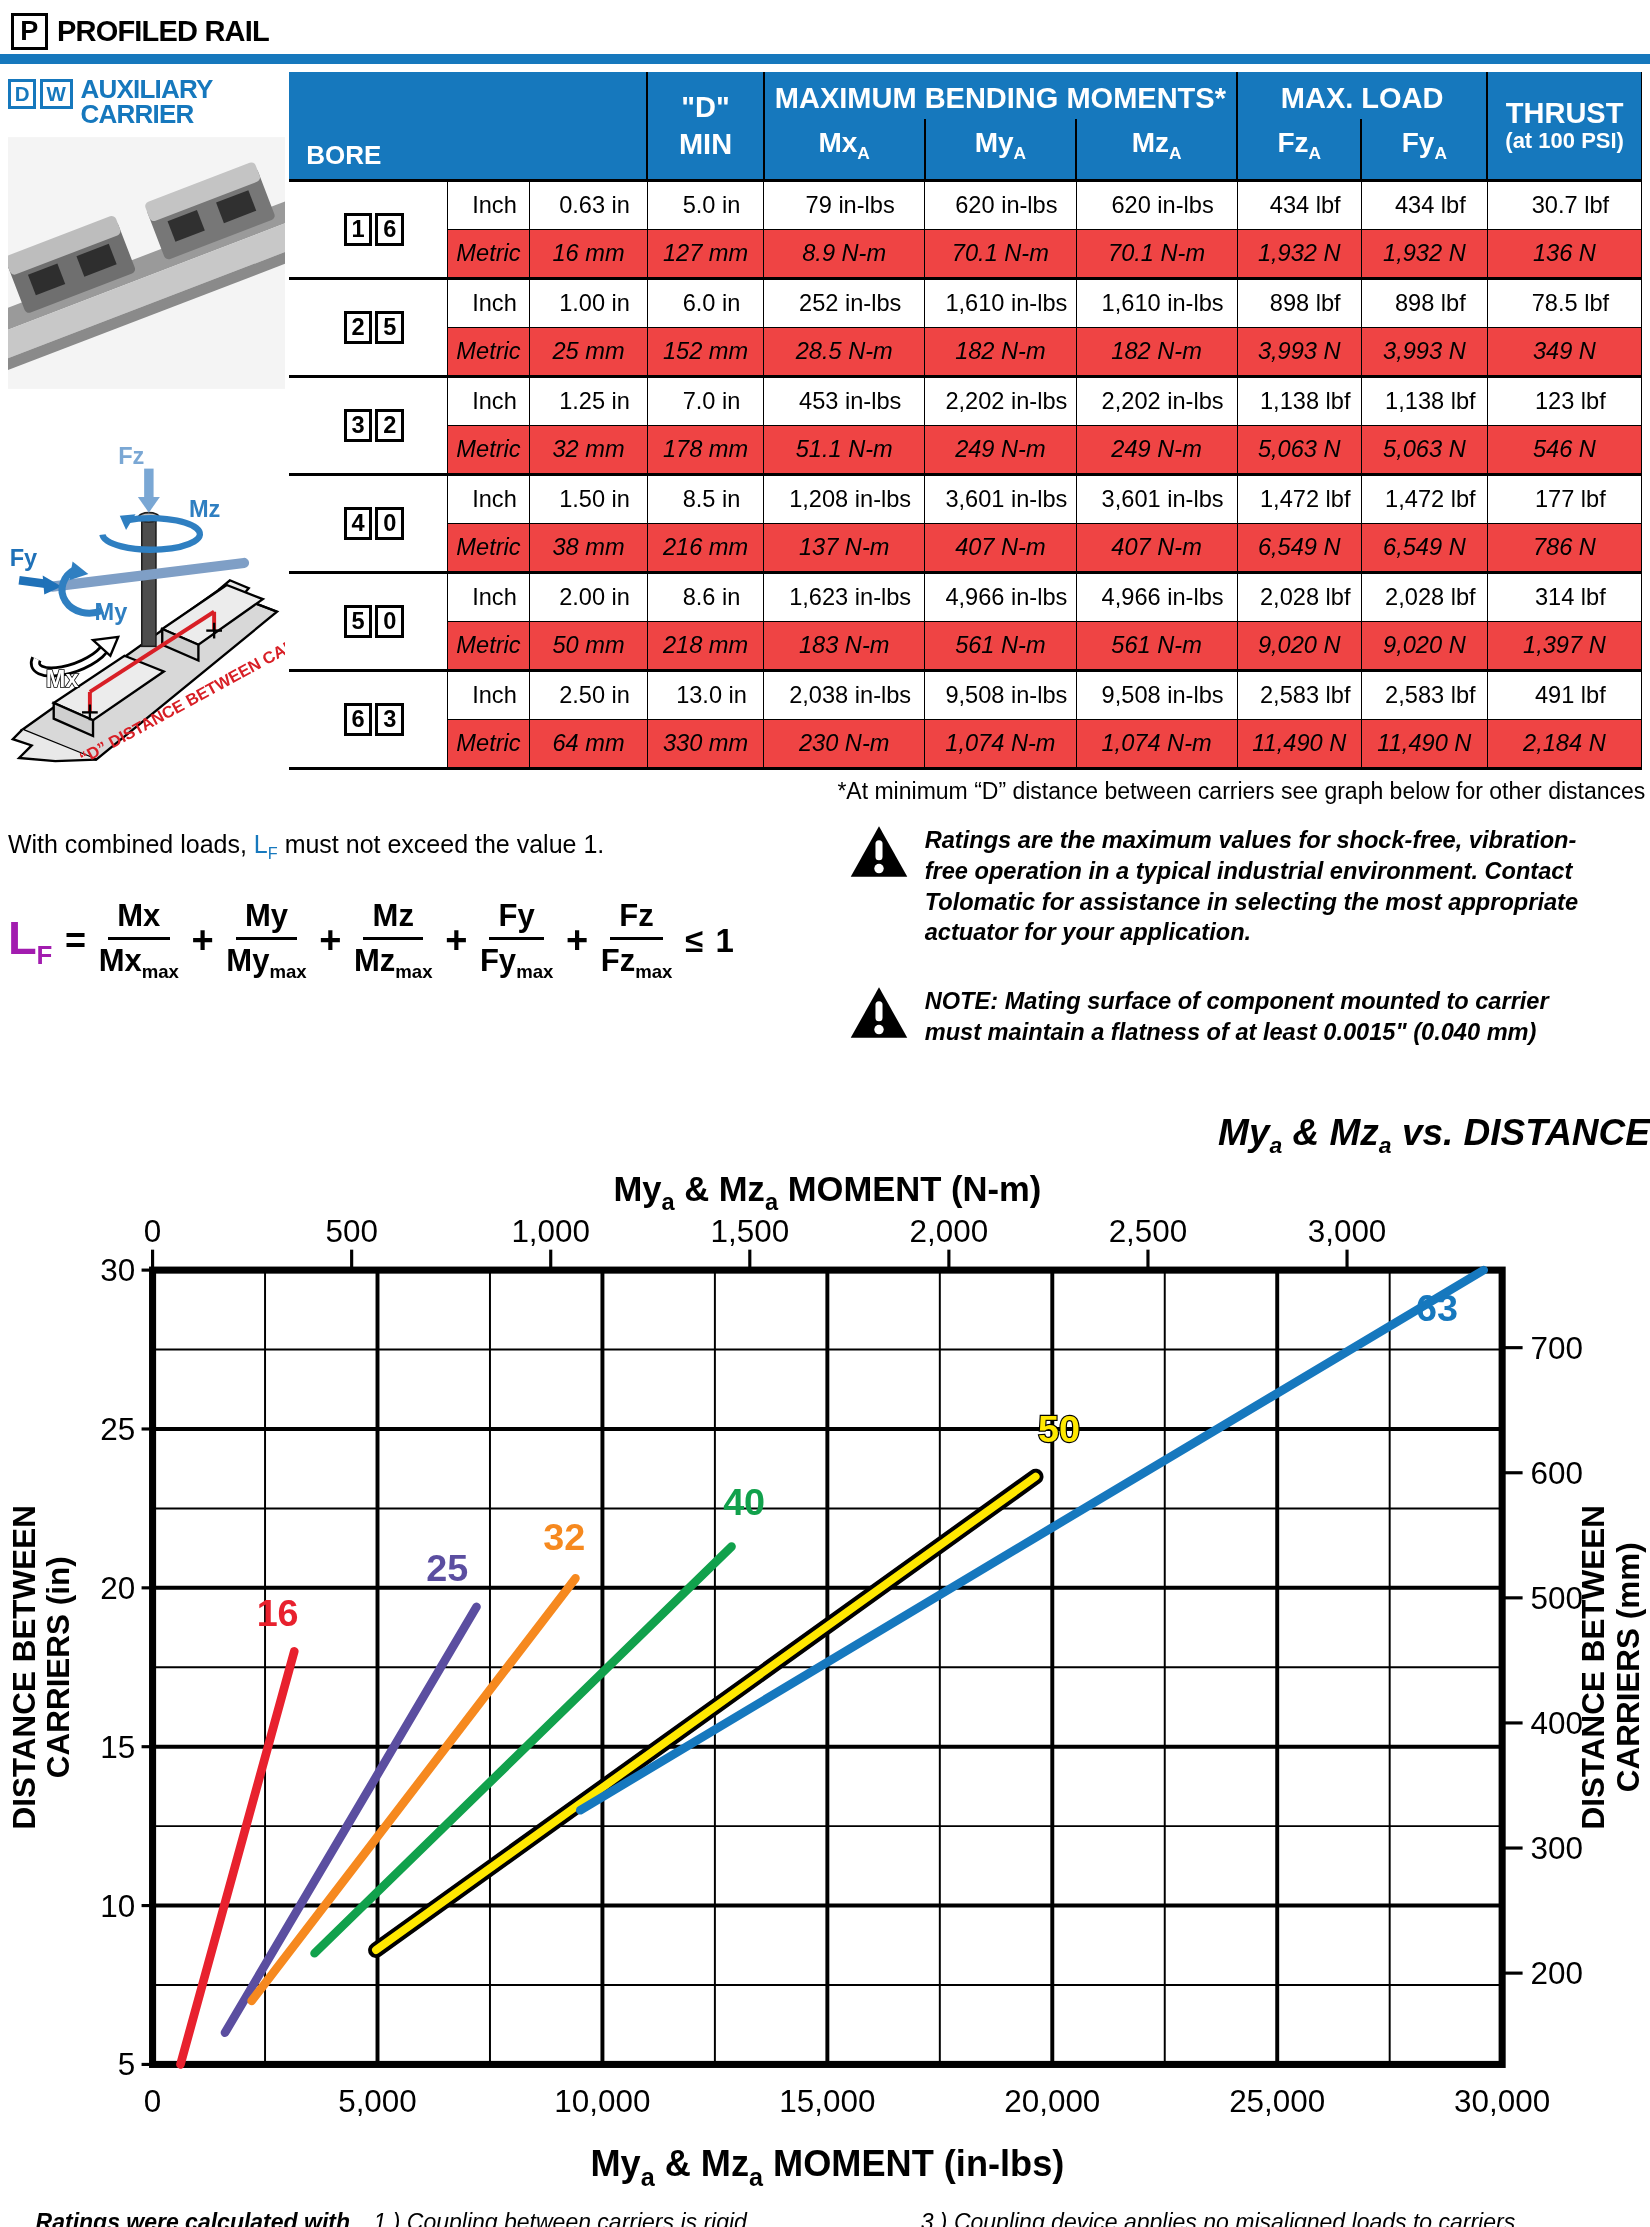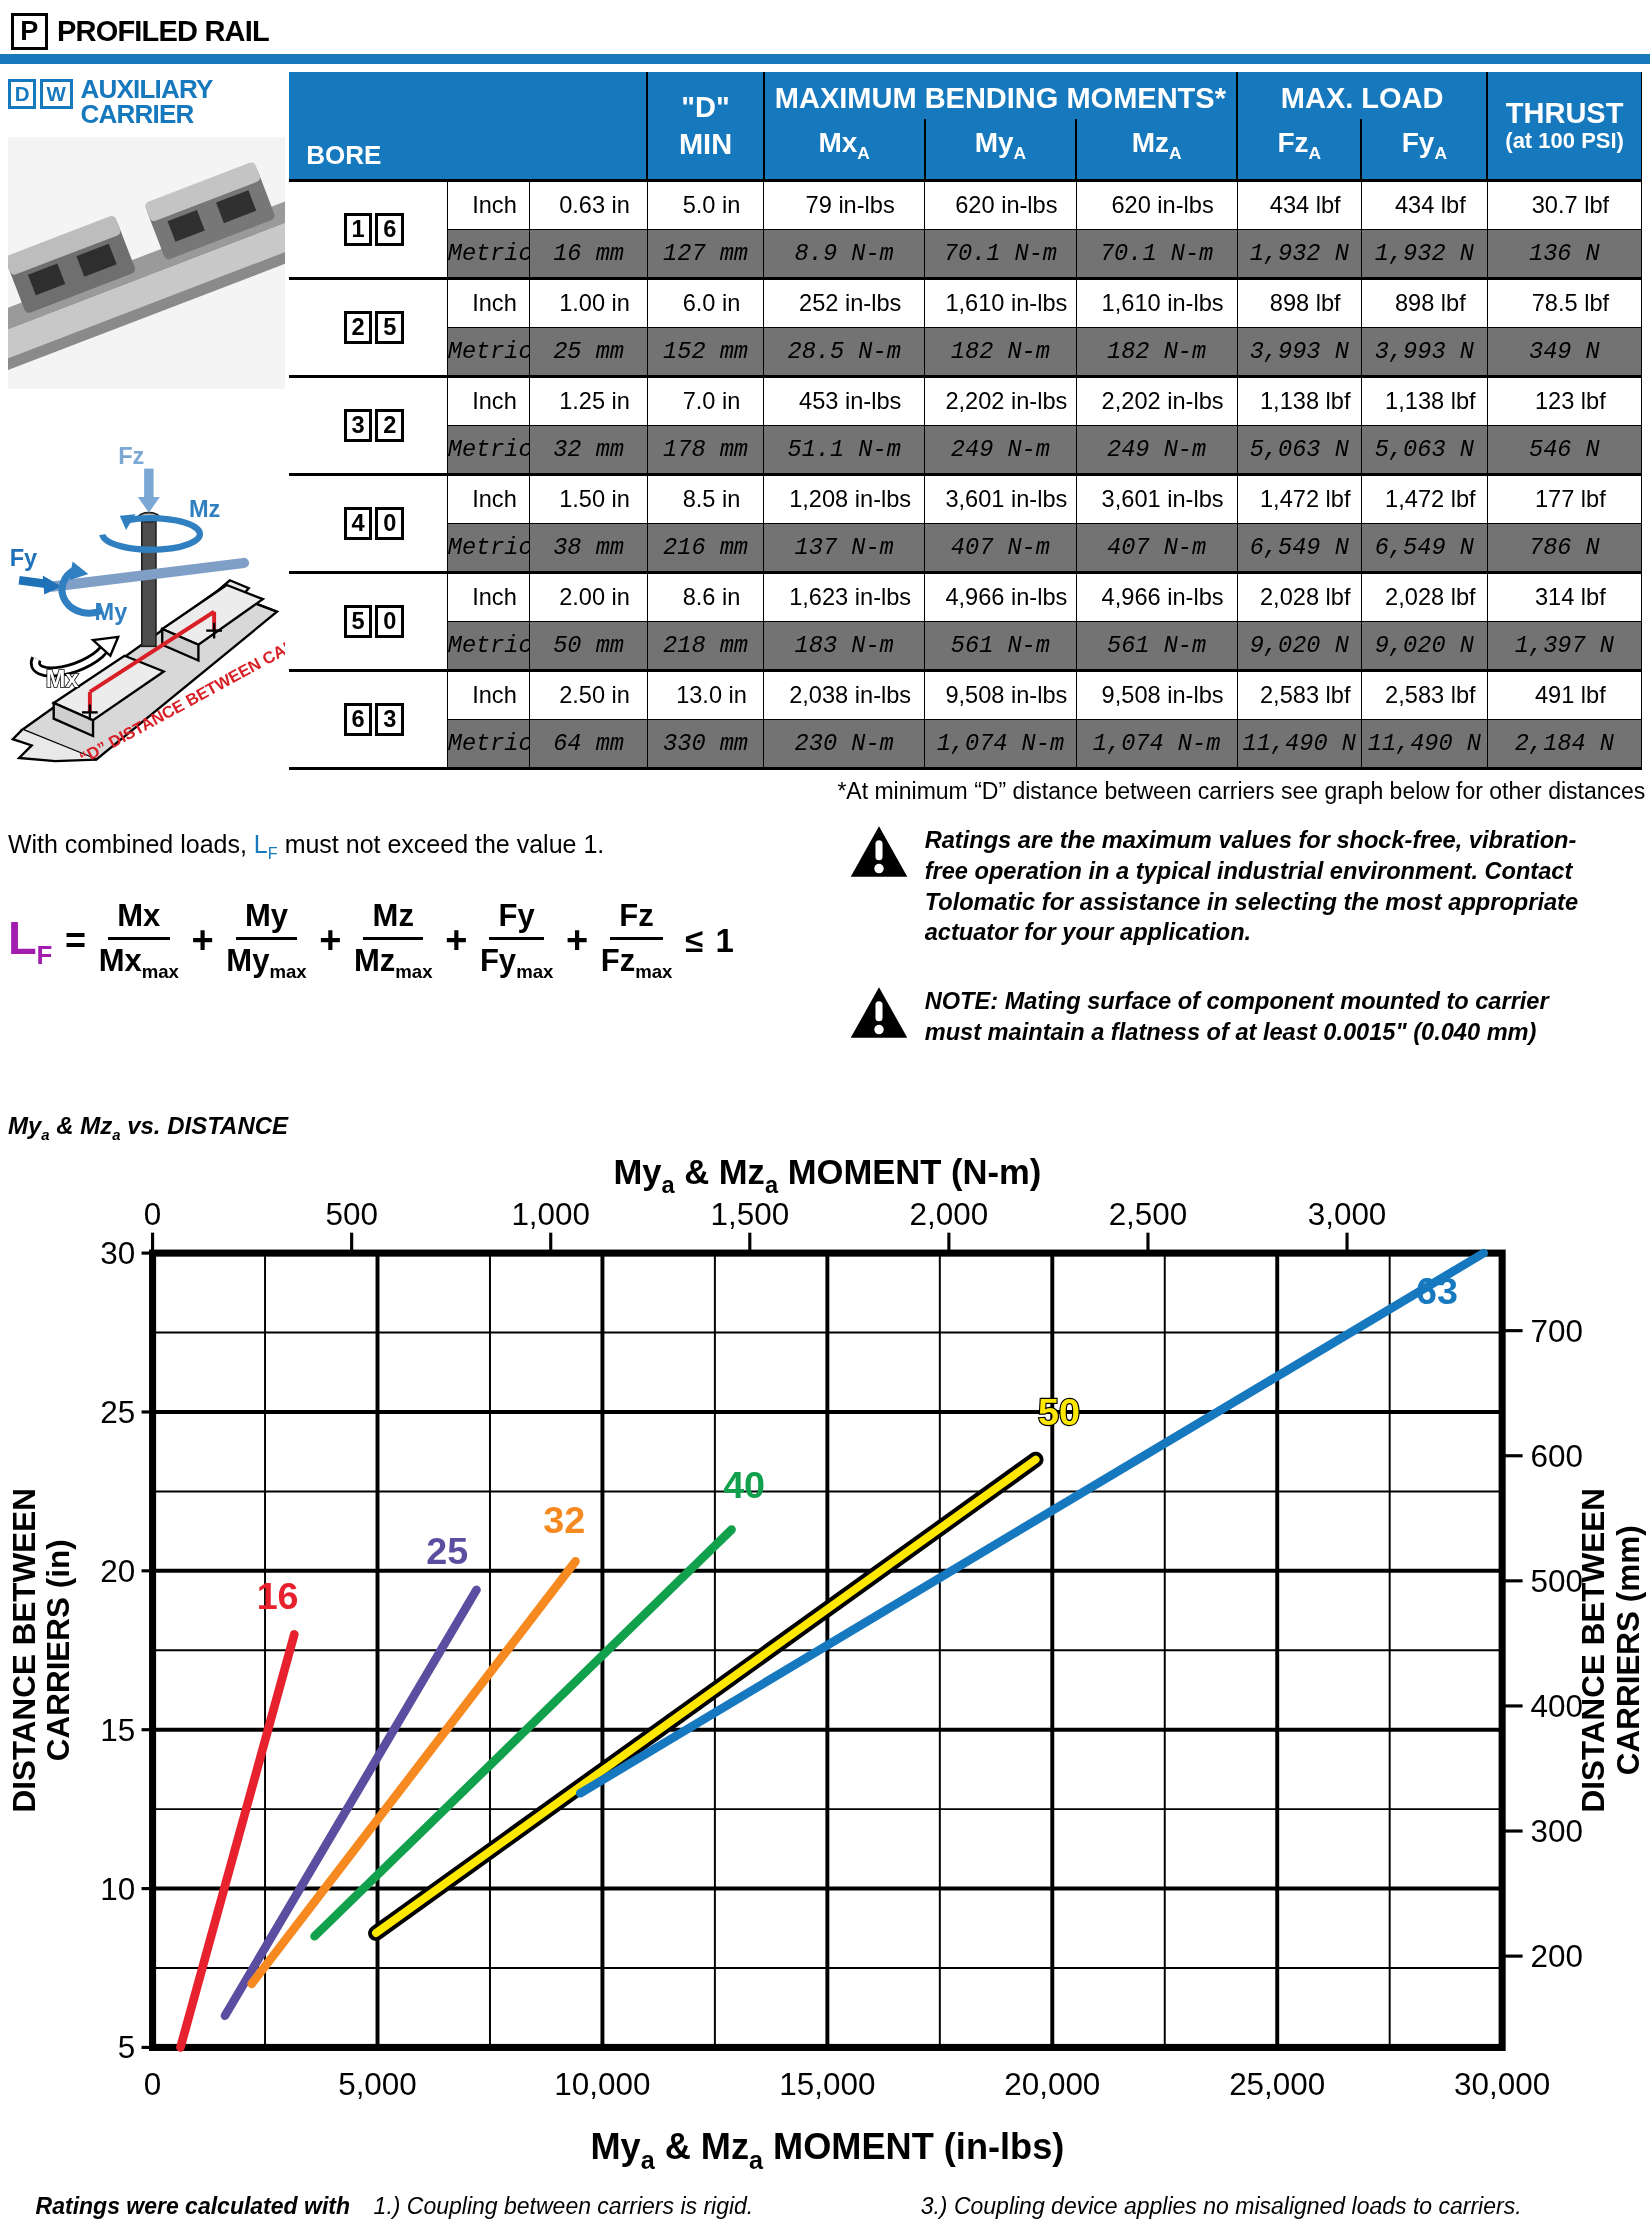--- a/index.html
+++ b/index.html
@@ -38,21 +38,21 @@
   th.sub-h { font-size:28px; padding-bottom:7.9px; }
   th.thrust-h { font-size:29px; line-height:1.1; }
   th.thrust-h .small { font-size:22px; font-weight:bold; }
   #capacity-table thead tr.h1 { height:47px; }
   #capacity-table thead tr.h2 { height:61px; }
   #capacity-table sub { font-size:62%; }
   #capacity-table tbody td { border-left:1.6px solid #000; text-align:center; height:49px; }
   #capacity-table tbody td.bore-cell { border-left:none; background:#fff; }
   #capacity-table tbody tr.inch-row td { border-top:3.1px solid #000;padding-left:12px; }
   #capacity-table tbody tr.inch-row:first-child td { border-top:none; }
-  #capacity-table tbody tr.metric-row td { border-top:1.6px solid #000; background:#737373; font-style:italic;font-family:Liberation Mono, monospace; }
+  #capacity-table tbody tr.metric-row td { border-top:1.6px solid #000; background:#ef4444; font-style:italic; }
   #capacity-table tbody { border-bottom:3.9px solid #000; border-top:3.1px solid #000; }
   #capacity-table { border-right:1.6px solid #000; }
   .digitbox { display:inline-block; border:3.1px solid #000; font-weight:bold; font-size:23.6px; line-height:27px; padding:0 4.7px; margin:0 1.6px; background:#fff; }
   #footnote { text-align:right; font-size:23px; padding:7.9px 4.7px 0 0; }
 
   
   #section2 { display:flex; margin-top:20.5px; }
   #formula-col { width:849px; flex:0 0 849px; padding-left:7.9px; }
   #combined-line { font-size:25px; margin-top:4.7px; }
   #combined-line sub { font-size:65%; }
@@ -65,21 +65,21 @@
   .frac .den { font-size:31px; padding-top:3.1px; }
   .frac .den sub { font-size:60%; }
   #formula .plus { font-size:38px; }
   #formula .rel { font-size:33px; letter-spacing:1.6px; }
   #warn-col { flex:1; padding-right:24px; }
   .warning { display:flex; gap:15.7px; margin-bottom:38px; align-items:flex-start; }
   .warning .wicon { flex:0 0 60px; }
   .warning .wtext { font-size:23.6px; font-weight:bold; font-style:italic; line-height:1.3; max-width:676px; }
 
   
-  #chart-heading { font-size:24px; font-weight:bold; font-style:italic; margin:27px 0 0 7.9px; }
+  #chart-heading { font-size:37px; font-weight:bold; font-style:italic; margin:27px 0 0 7.9px;text-align:right; }
   #chart-heading sub { font-size:62%; }
   #chart-svg { display:block; }
 
   
   #conditions { display:flex; font-size:23px; margin-top:1.6px; }
   #cond-intro { width:350px; flex:0 0 350px; text-align:right; font-weight:bold; font-style:italic; line-height:1.35; }
   #cond-col1 { width:551px; flex:0 0 551px; padding-left:23.6px; font-style:italic; line-height:1.35; }
   #cond-col2 { flex:1; padding-left:19.7px; font-style:italic; line-height:1.35; }
 </style>
 </head>

